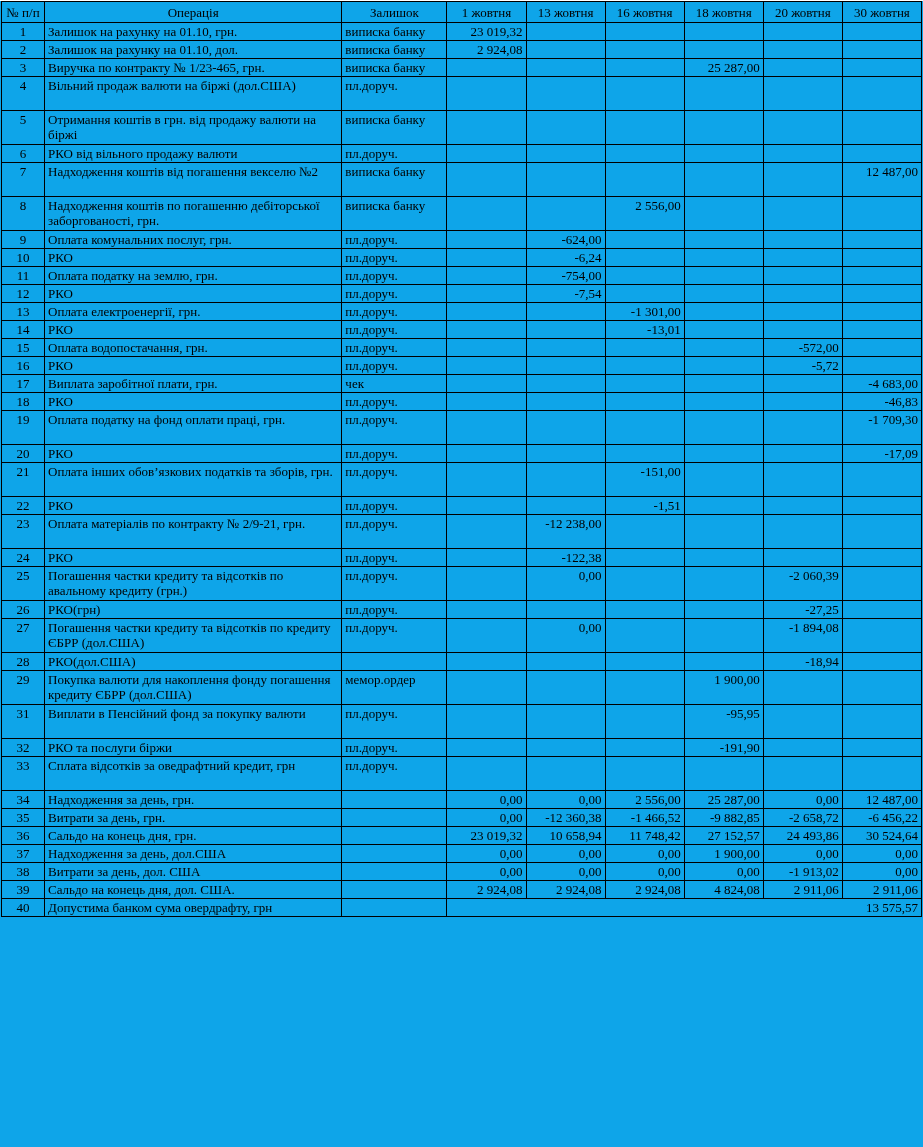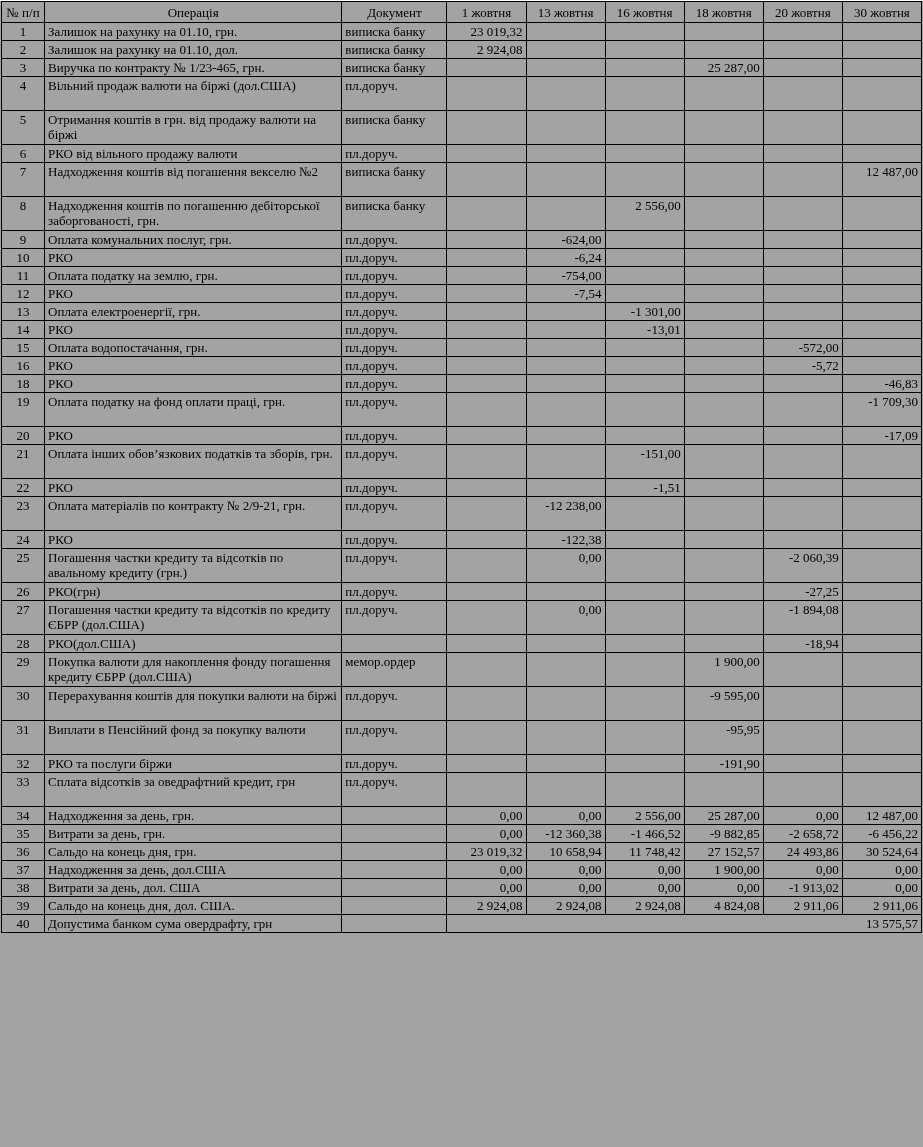--- a/index.html
+++ b/index.html
@@ -9,21 +9,21 @@
   }
   body {
     font-family: "Liberation Serif", serif;
     font-size: 13px;
     color: #000000;
   }
   #sheet {
     width: 923px;
     min-height: 1147px;
     position: relative;
-    background: #a3a3a3;
+    background: #0ea5e9;
     box-sizing: border-box;
   }
   table.ledger {
     border-collapse: collapse;
     table-layout: fixed;
     width: 921px;
     margin: 1px 0 0 1px;
   }
   table.ledger col.c-num    { width: 43px; }
   table.ledger col.c-op     { width: 297px; }
@@ -87,21 +87,21 @@
         <col class="c-d2">
         <col class="c-d3">
       <col class="c-d4">
         <col class="c-d5">
         <col class="c-d6">
     </colgroup>
     <thead>
       <tr>
         <th>№ п/п</th>
         <th>Операція</th>
-        <th>Документ</th>
+        <th>Залишок</th>
         <th>1 жовтня</th>
         <th>13 жовтня</th>
         <th>16 жовтня</th>
         <th>18 жовтня</th>
         <th>20 жовтня</th>
         <th>30 жовтня</th>
       </tr>
     </thead>
     <tbody id="ledger-body">
         <tr class="r1">
@@ -274,20 +274,31 @@
           <td class="op">РКО</td>
           <td class="doc">пл.доруч.</td>
           <td class="amt"></td>
           <td class="amt"></td>
           <td class="amt"></td>
           <td class="amt"></td>
           <td class="amt">-5,72</td>
           <td class="amt"></td>
         </tr>
         <tr class="r1">
+          <td class="num">17</td>
+          <td class="op">Виплата заробітної плати, грн.</td>
+          <td class="doc">чек</td>
+          <td class="amt"></td>
+          <td class="amt"></td>
+          <td class="amt"></td>
+          <td class="amt"></td>
+          <td class="amt"></td>
+          <td class="amt">-4 683,00</td>
+        </tr>
+        <tr class="r1">
           <td class="num">18</td>
           <td class="op">РКО</td>
           <td class="doc">пл.доруч.</td>
           <td class="amt"></td>
           <td class="amt"></td>
           <td class="amt"></td>
           <td class="amt"></td>
           <td class="amt"></td>
           <td class="amt">-46,83</td>
         </tr>
@@ -402,31 +413,20 @@
           <td class="amt"></td>
         </tr>
         <tr class="r2">
           <td class="num">29</td>
           <td class="op">Покупка валюти для накоплення фонду погашення кредиту ЄБРР (дол.США)</td>
           <td class="doc">мемор.ордер</td>
           <td class="amt"></td>
           <td class="amt"></td>
           <td class="amt"></td>
           <td class="amt">1 900,00</td>
-          <td class="amt"></td>
-          <td class="amt"></td>
-        </tr>
-        <tr class="r2">
-          <td class="num">30</td>
-          <td class="op">Перерахування коштів для покупки валюти на біржі</td>
-          <td class="doc">пл.доруч.</td>
-          <td class="amt"></td>
-          <td class="amt"></td>
-          <td class="amt"></td>
-          <td class="amt">-9 595,00</td>
           <td class="amt"></td>
           <td class="amt"></td>
         </tr>
         <tr class="r2">
           <td class="num">31</td>
           <td class="op">Виплати в Пенсійний фонд  за покупку валюти</td>
           <td class="doc">пл.доруч.</td>
           <td class="amt"></td>
           <td class="amt"></td>
           <td class="amt"></td>

